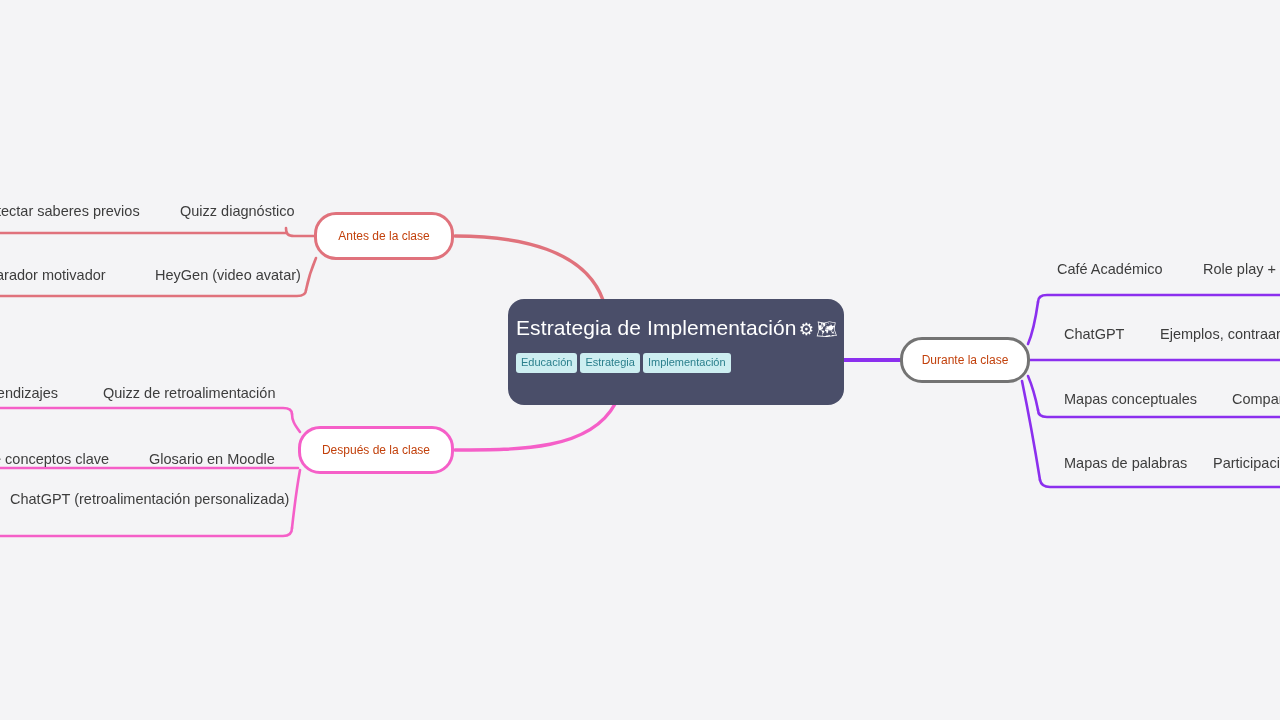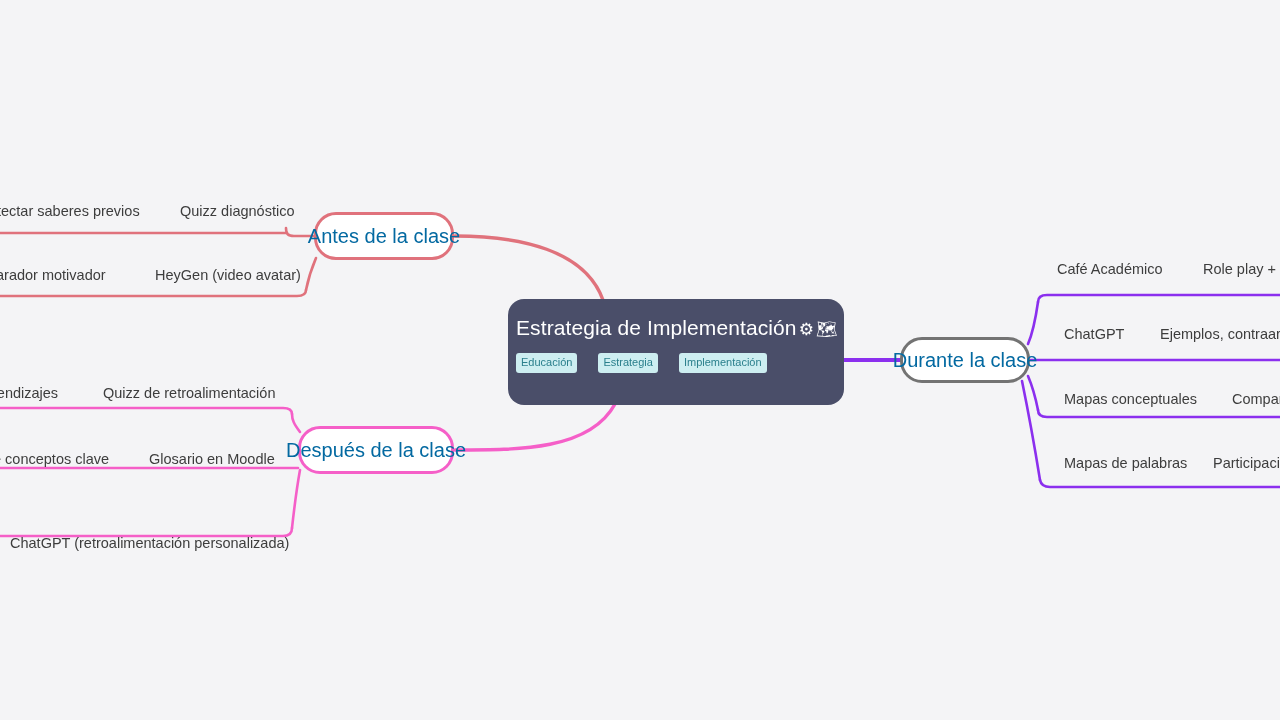--- a/index.html
+++ b/index.html
@@ -49,21 +49,21 @@
     line-height: 1;
   }
   .central-title .emoji {
     font-size: 17px;
     vertical-align: middle;
     margin-left: 2px;
   }
   .tag-row {
     margin-top: 15px;
     display: flex;
-    gap: 21px;
+    gap: 3px;
     text-align: right;
   }
   .tag {
     background: #cdeef1;
     color: #2a7f8c;
     font-size: 11px;
     line-height: 1;
     padding: 4px 5px 5px 5px;
     border-radius: 3px;
     white-space: nowrap;
@@ -71,22 +71,22 @@
 
   
   .branch-node {
     position: absolute;
     background: #ffffff;
     border-radius: 22px;
     box-sizing: border-box;
     display: flex;
     align-items: center;
     justify-content: center;
-    color: #0369a1;
-    font-size: 20px;
+    color: #c2410c;
+    font-size: 12px;
     white-space: nowrap;
   }
   .branch-antes {
     left: 314px; top: 212px;
     width: 140px; height: 48px;
     border: 3px solid #e0727c;
   }
   .branch-despues {
     left: 298px; top: 426px;
     width: 156px; height: 48px;
@@ -171,21 +171,21 @@
 
   <div class="leaf" style="left:-3px; top:204px;">tectar saberes previos</div>
   <div class="leaf" style="left:180px; top:204px;">Quizz diagnóstico</div>
   <div class="leaf" style="left:-4px; top:268px;">arador motivador</div>
   <div class="leaf" style="left:155px; top:268px;">HeyGen (video avatar)</div>
 
   <div class="leaf" style="left:-8px; top:386px;">rendizajes</div>
   <div class="leaf" style="left:103px; top:386px;">Quizz de retroalimentación</div>
   <div class="leaf" style="left:-7px; top:452px;">e conceptos clave</div>
   <div class="leaf" style="left:149px; top:452px;">Glosario en Moodle</div>
-  <div class="leaf" style="left:10px; top:536px;">ChatGPT (retroalimentación personalizada)</div>
+  <div class="leaf" style="left:10px; top:492px;">ChatGPT (retroalimentación personalizada)</div>
 
   <div class="leaf" style="left:1057px; top:262px;">Café Académico</div>
   <div class="leaf" style="left:1203px; top:262px;">Role play + d</div>
   <div class="leaf" style="left:1064px; top:327px;">ChatGPT</div>
   <div class="leaf" style="left:1160px; top:327px;">Ejemplos, contraarg</div>
   <div class="leaf" style="left:1064px; top:392px;">Mapas conceptuales</div>
   <div class="leaf" style="left:1232px; top:392px;">Compar</div>
   <div class="leaf" style="left:1064px; top:456px;">Mapas de palabras</div>
   <div class="leaf" style="left:1213px; top:456px;">Participaci</div>
 

